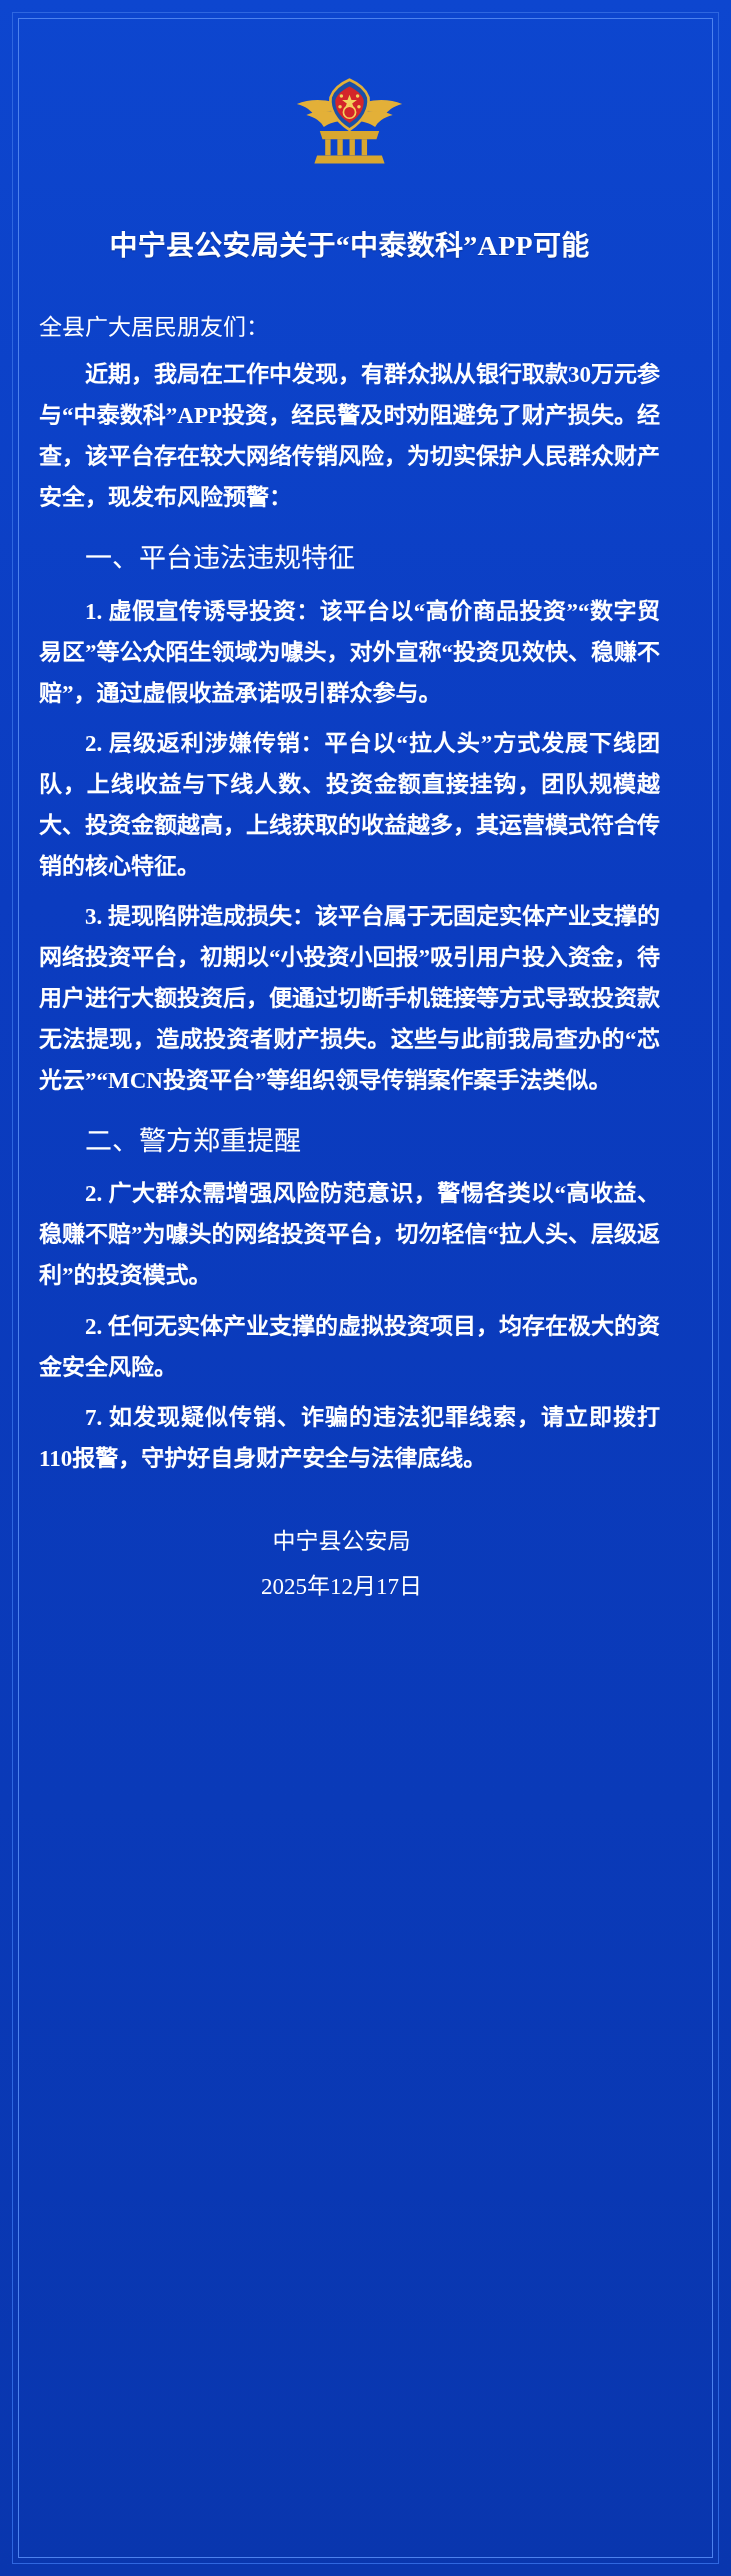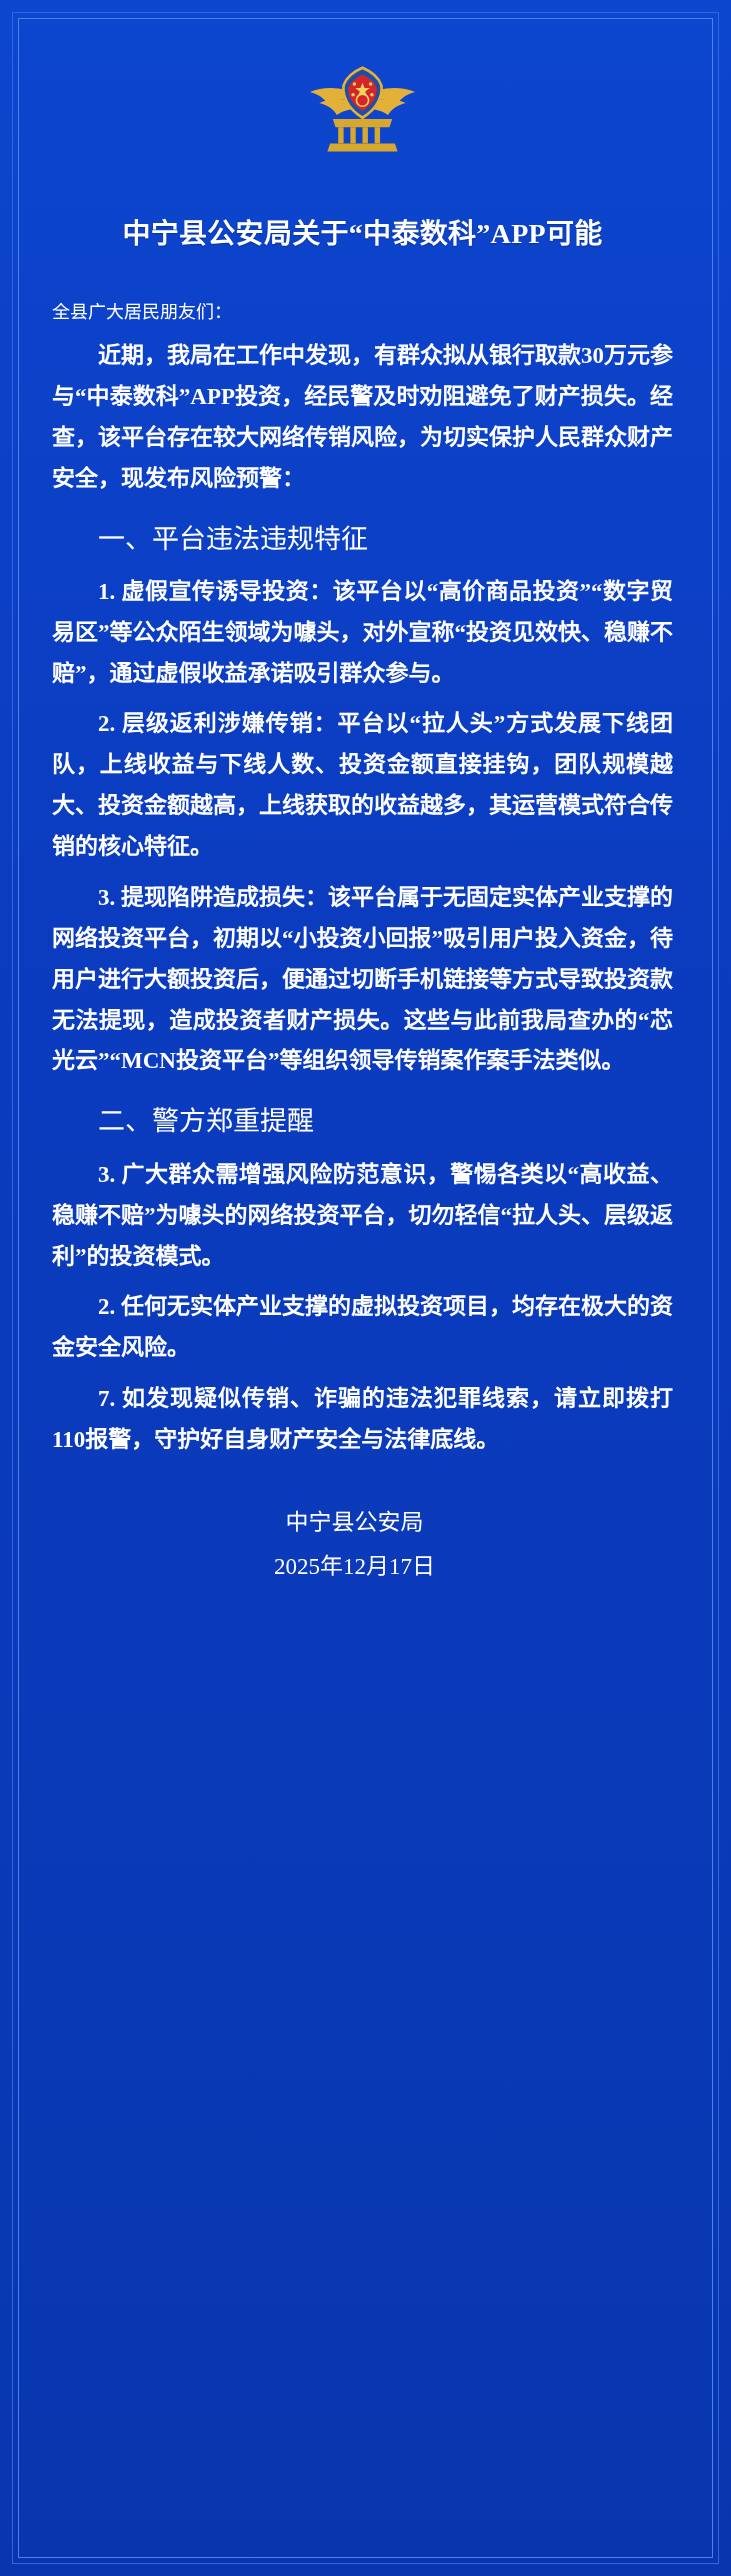--- a/index.html
+++ b/index.html
@@ -37,24 +37,24 @@
     left: 17.6px;
     top: 17.6px;
     right: 17.6px;
     bottom: 17.6px;
     border: 0.7px solid #4d82ee;
     box-sizing: border-box;
   }
 
   .content {
     position: absolute;
-    left: 17px;
+    left: 4px;
     top: 0;
     width: 691px;
-    padding: 4px 35px;
+    padding: 16px 35px;
     box-sizing: border-box;
   }
 
   
   .emblem-wrap {
     padding-top: 53px;
     display: flex;
     justify-content: center;
   }
   .emblem {
@@ -74,21 +74,21 @@
     line-height: 1.62;
     letter-spacing: 0.3px;
     padding: 0 13.5px;
     text-shadow: 0 0.7px 1.4px rgba(0,0,0,0.25);
   }
   .title .line { display: block; }
 
   .salutation {
     margin-top: 43px;
     color: #ffffff;
-    font-size: 18px;
+    font-size: 23px;
     line-height: 1.5;
     font-weight: 500;
   }
 
   p.body-par {
     color: #ffffff;
     font-size: 23px;
     line-height: 1.78;
     margin: 9.5px 0 0 0;
     text-indent: 46px;
@@ -171,21 +171,21 @@
     </div>
 
     <div class="salutation">全县广大居民朋友们：</div>
 
     <p class="body-par">近期，我局在工作中发现，有群众拟从银行取款30万元参与“中泰数科”APP投资，经民警及时劝阻避免了财产损失。经查，该平台存在较大网络传销风险，为切实保护人民群众财产安全，现发布风险预警：</p>
     <p class="heading-par">一、平台违法违规特征</p>
     <p class="body-par">1. 虚假宣传诱导投资：该平台以“高价商品投资”“数字贸易区”等公众陌生领域为噱头，对外宣称“投资见效快、稳赚不赔”，通过虚假收益承诺吸引群众参与。</p>
     <p class="body-par">2. 层级返利涉嫌传销：平台以“拉人头”方式发展下线团队，上线收益与下线人数、投资金额直接挂钩，团队规模越大、投资金额越高，上线获取的收益越多，其运营模式符合传销的核心特征。</p>
     <p class="body-par">3. 提现陷阱造成损失：该平台属于无固定实体产业支撑的网络投资平台，初期以“小投资小回报”吸引用户投入资金，待用户进行大额投资后，便通过切断手机链接等方式导致投资款无法提现，造成投资者财产损失。这些与此前我局查办的“芯光云”“MCN投资平台”等组织领导传销案作案手法类似。</p>
     <p class="heading-par">二、警方郑重提醒</p>
-    <p class="body-par">3. 广大群众需增强风险防范意识，警惕各类以“高收益、稳赚不赔”为噱头的网络投资平台，切勿轻信“拉人头、层级返利”的投资模式。</p>
+    <p class="body-par">2. 广大群众需增强风险防范意识，警惕各类以“高收益、稳赚不赔”为噱头的网络投资平台，切勿轻信“拉人头、层级返利”的投资模式。</p>
     <p class="body-par">2. 任何无实体产业支撑的虚拟投资项目，均存在极大的资金安全风险。</p>
     <p class="body-par">7. 如发现疑似传销、诈骗的违法犯罪线索，请立即拨打110报警，守护好自身财产安全与法律底线。</p>
 
     <div class="signature">
       <span class="sig-line">中宁县公安局</span>
       <span class="sig-date">2025年12月17日</span>
     </div>
 
     <div class="bottom-space"></div>
   </div>

